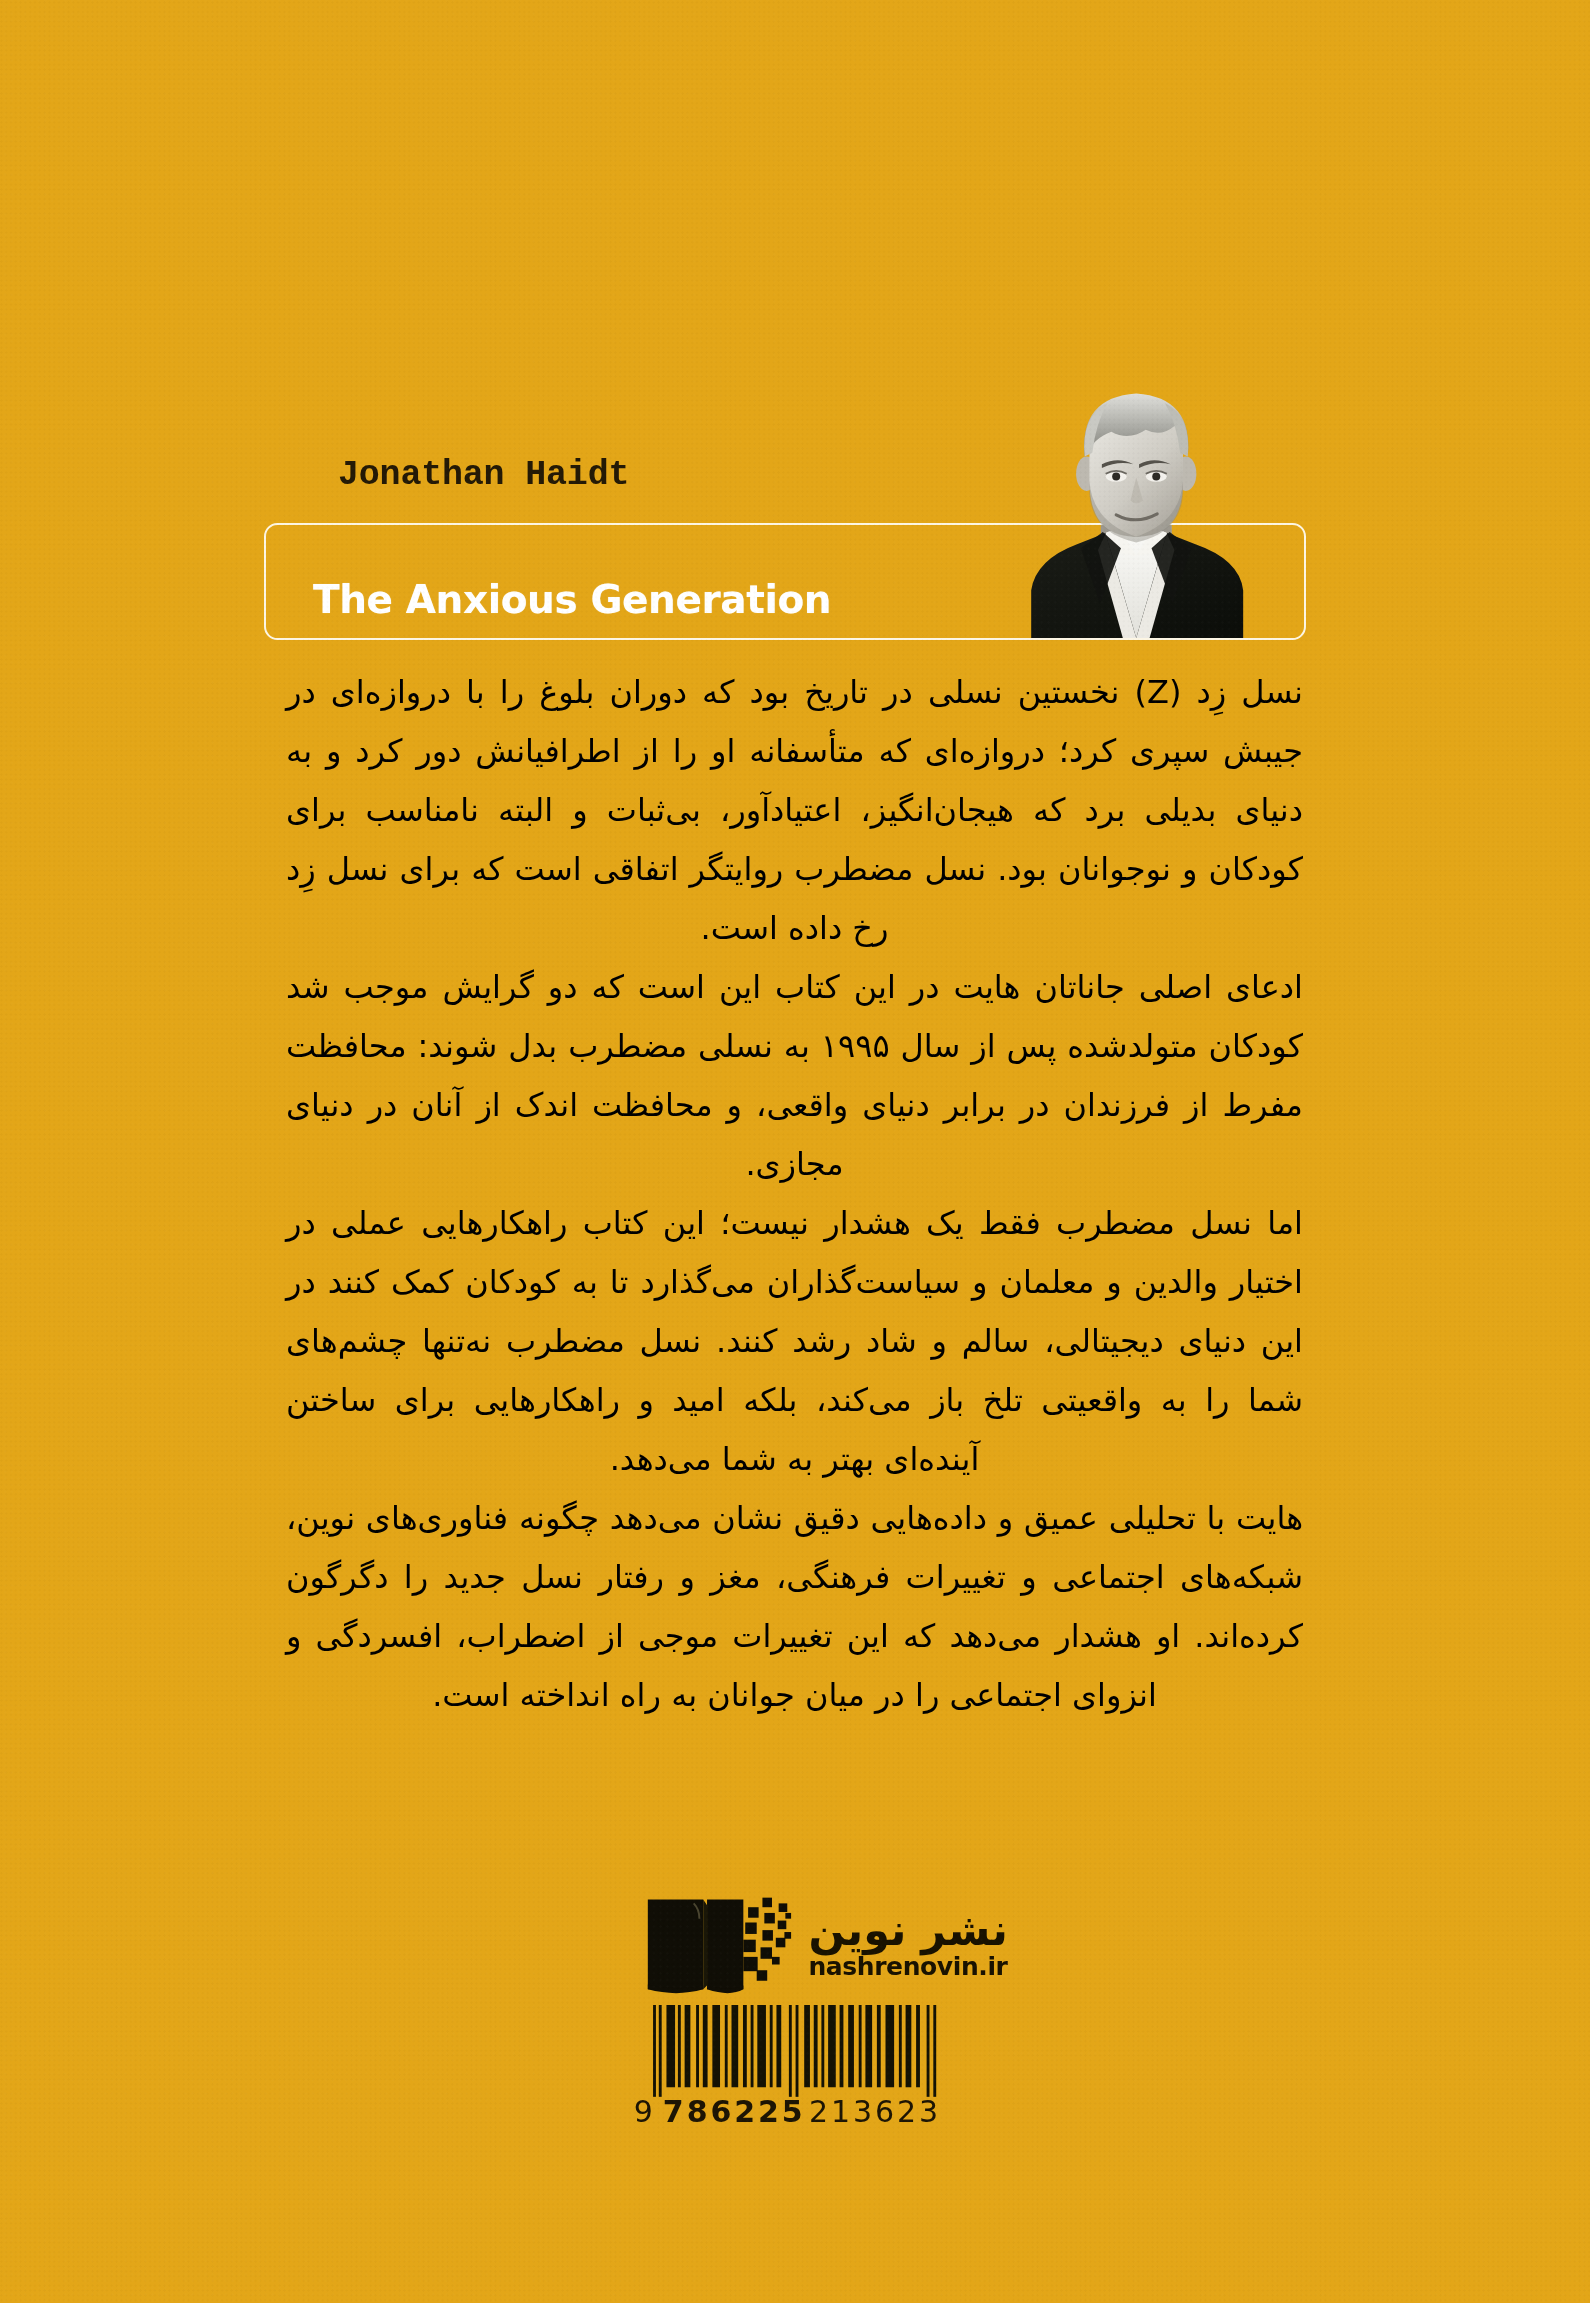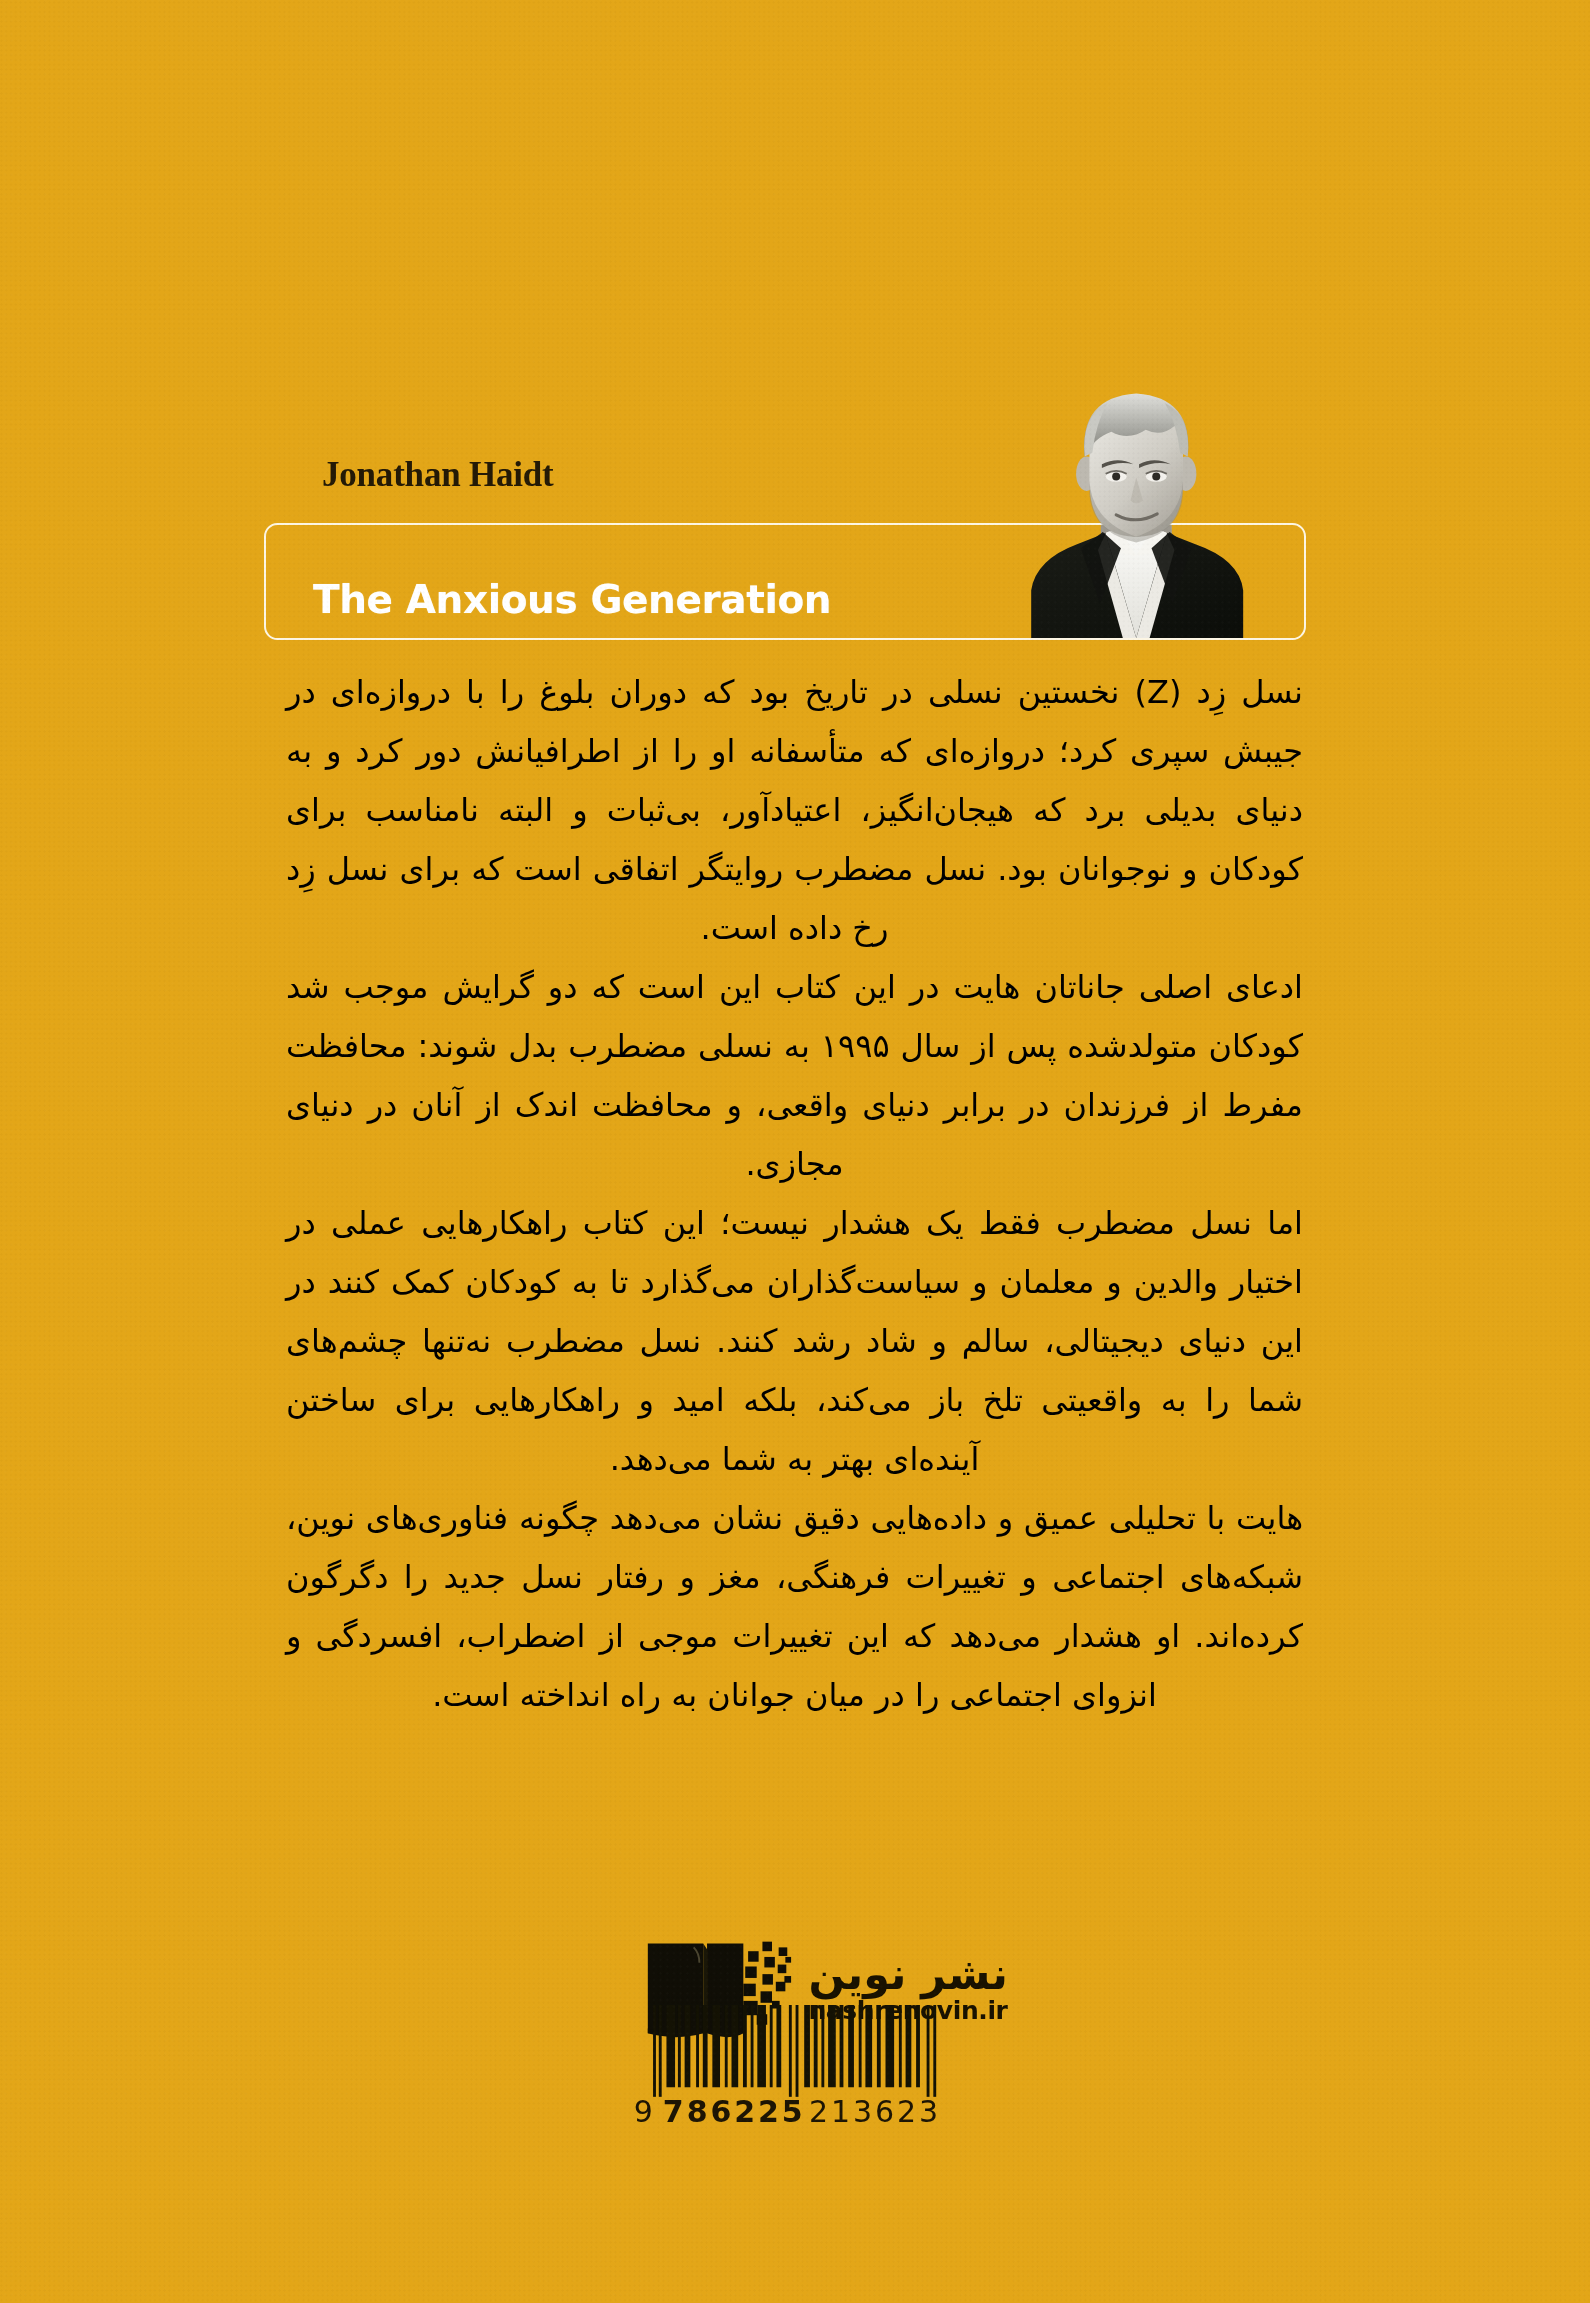--- a/index.html
+++ b/index.html
@@ -26,23 +26,23 @@
       radial-gradient(rgba(0,0,0,0.022) 1px, transparent 1px),
       radial-gradient(rgba(255,255,255,0.02) 1px, transparent 1px);
     background-size: 4.8px 4.8px, 6.7px 6.7px;
     background-position: 0 0, 2.9px 3.8px;
     opacity: .85;
   }
 
   
   .author-name {
     position: absolute;
-    left: 323px;
+    left: 339px;
     top: 455px;
-    font-family: Liberation Serif, serif;
+    font-family: Liberation Mono, monospace;
     font-size: 35px;
     font-weight: 700;
     letter-spacing: -0.2px;
     color: #241a06;
     direction: ltr;
     text-align: left;
     white-space: nowrap;
   }
 
   .title-box {
@@ -96,21 +96,21 @@
     line-height: 59px;
     color: #000000;
     letter-spacing: 0px;
   }
   .blurb p { margin: 0 0 0 0; }
 
   
   .publisher {
     position: absolute;
     left: 636px;
-    top: 1923px;
+    top: 1879px;
     width: 373px;
     height: 129px;
     display: flex;
     align-items: center;
     justify-content: flex-start;
     direction: rtl;
     gap: 15.3px;
   }
   .pub-words {
     display: flex;

